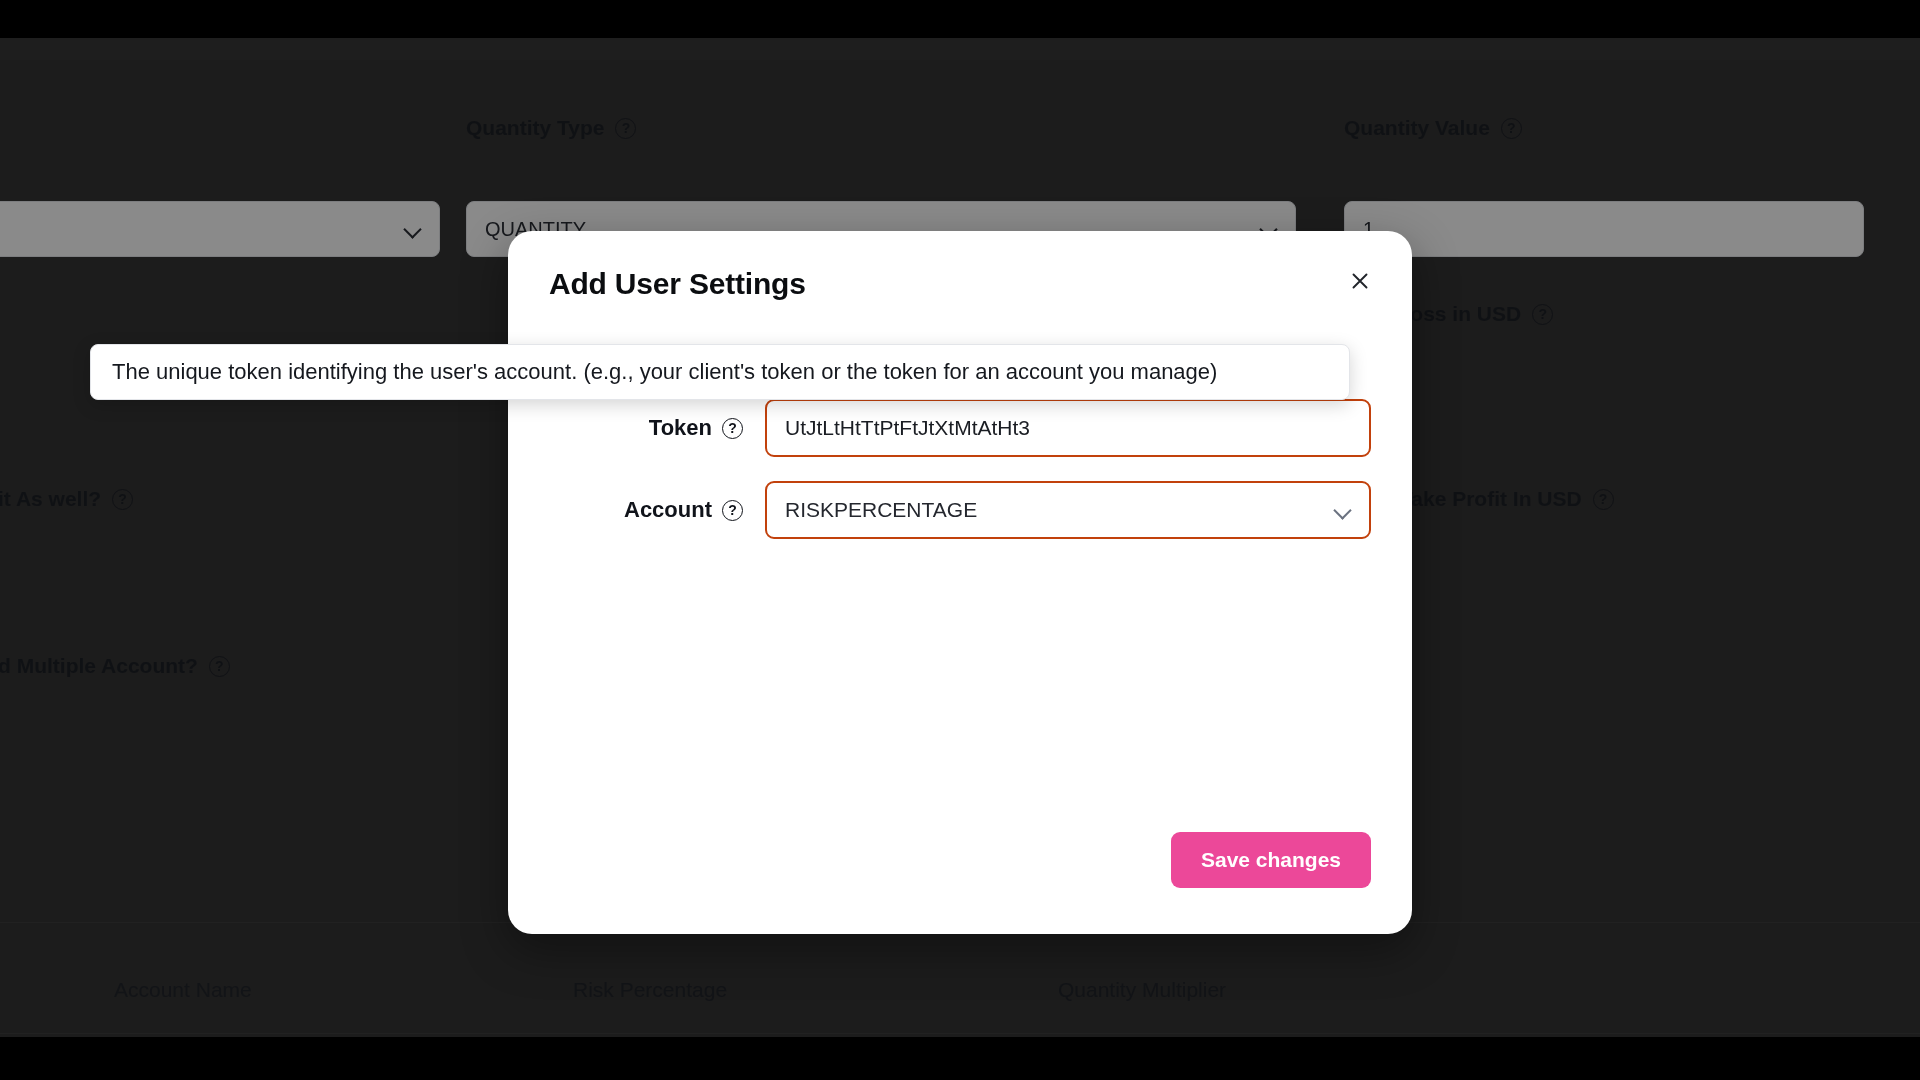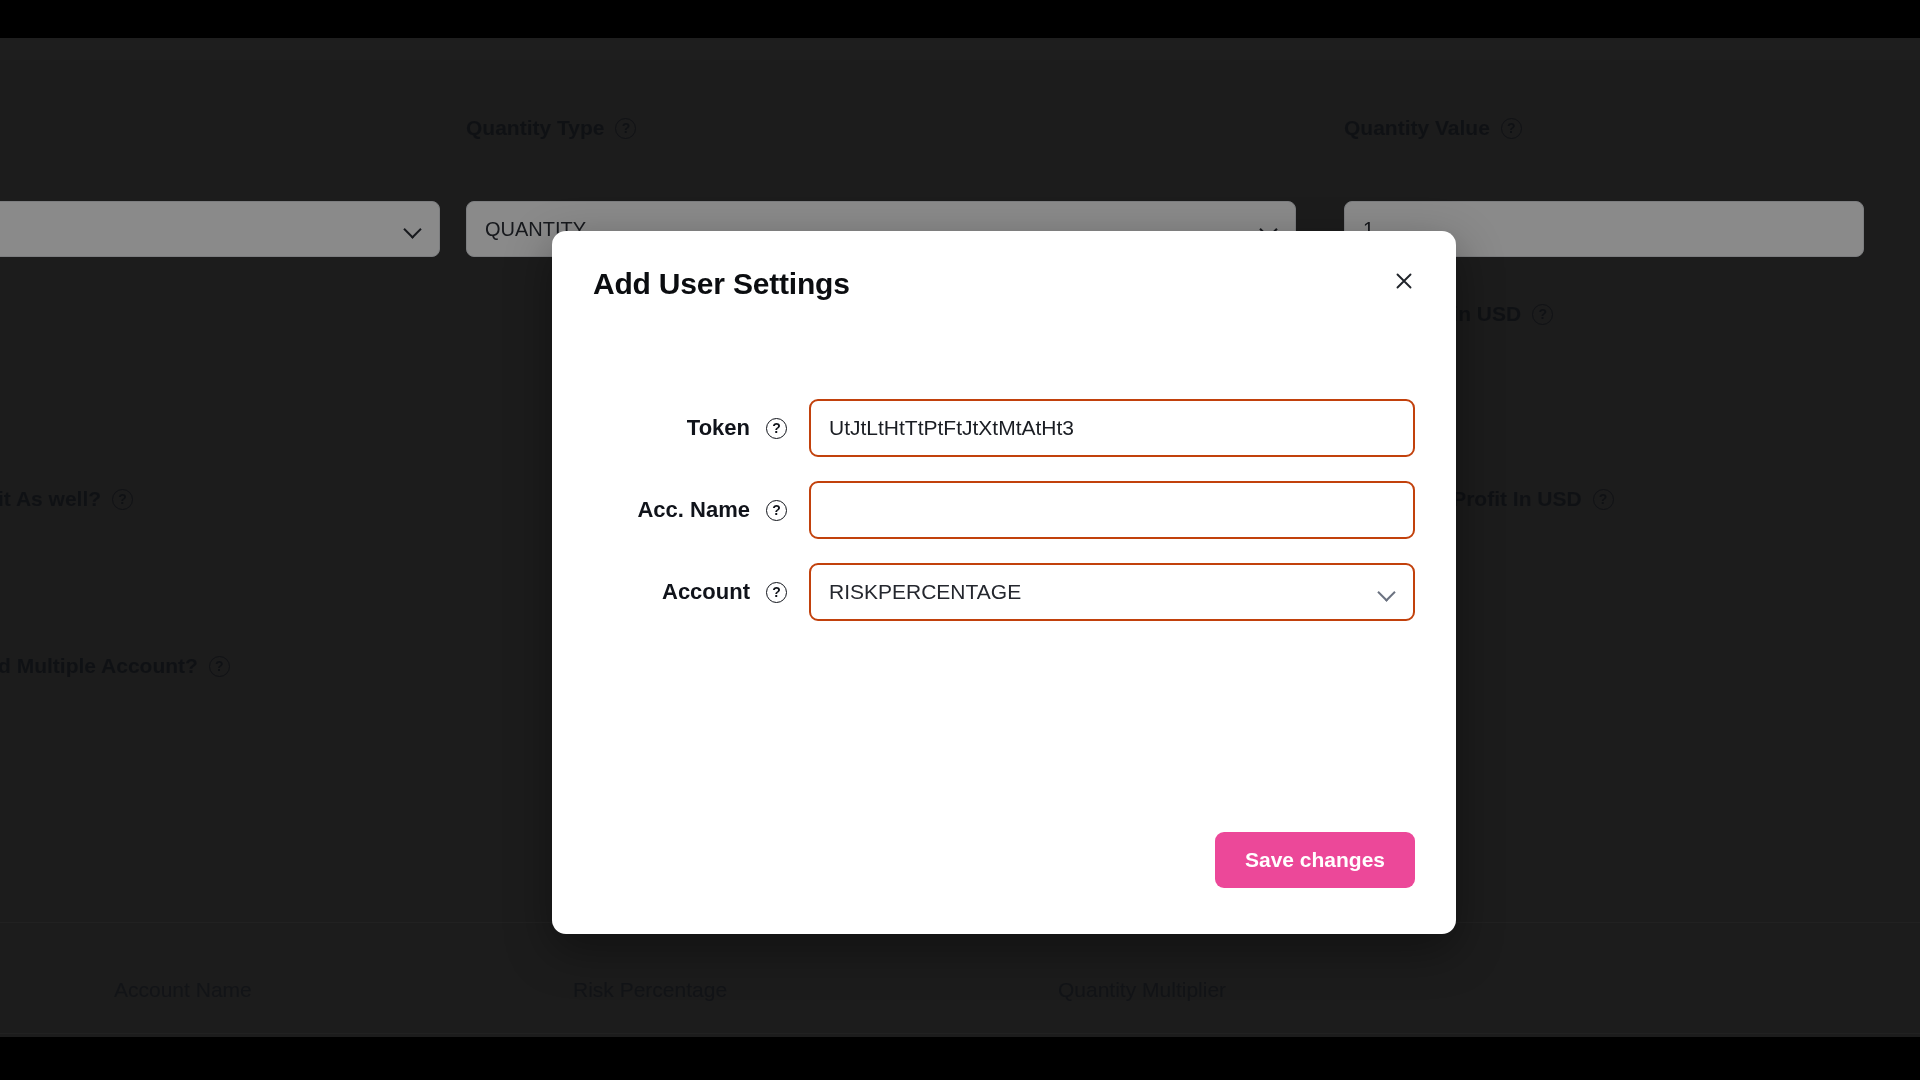--- a/index.html
+++ b/index.html
@@ -125,25 +125,24 @@
   }
 
   
   #modal {
     position: absolute;
     left: 508px;
     top: 231px;
     width: 904px;
     height: 703px;
     background: #ffffff;
-    border-radius: 14px;
+    border-radius: 24px;
     box-shadow: 0 16px 46px rgba(0,0,0,0.38);
     z-index: 20;
     padding: 36px 41px 0 41px;
-    margin-left: 44px;
   }
 
   #modal-title {
     font-size: 30px;
     font-weight: 700;
     color: #0b0d10;
     letter-spacing: -0.2px;
   }
 
   #modal-subtitle {
@@ -186,21 +185,21 @@
   .form-label {
     width: 216px;
     text-align: right;
     padding-right: 22px;
     font-size: 22px;
     font-weight: 600;
     color: #10131a;
     display: flex;
     align-items: center;
     justify-content: flex-end;
-    gap: 16px;
+    gap: 10px;
     white-space: nowrap;
   }
 
   .form-control {
     flex: 1;
     height: 58px;
     border: 2px solid #c2410c;
     border-radius: 9px;
     background: #ffffff;
     display: flex;
@@ -343,42 +342,36 @@
     <div id="form">
 
       <div class="form-row">
         <div class="form-label">
           <span>Token</span>
           <span class="help-icon"></span>
         </div>
         <input class="form-control" type="text" value="UtJtLtHtTtPtFtJtXtMtAtHt3" style="">
       </div>
 
-      <div class="form-row">
-        <div class="form-label">
-          <span>Acc. Name</span>
-          <span class="help-icon"></span>
-        </div>
-        <input class="form-control" type="text" value="" style="">
-      </div>
 
       <div class="form-row">
         <div class="form-label">
           <span>Account</span>
           <span class="help-icon"></span>
         </div>
         <div class="form-control select-control">
           <span>RISKPERCENTAGE</span>
           <span class="caret"></span>
         </div>
       </div>
 
     </div>
 
     <div id="footer">
       <button id="save-button">Save changes</button>
     </div>
   </div>
 
+  <div id="tooltip">The unique token identifying the user's account. (e.g., your client's token or the token for an account you manage)</div>
 
   <div class="letterbox top"></div>
   <div class="letterbox bottom"></div>
 </div>
 
 </body></html>

